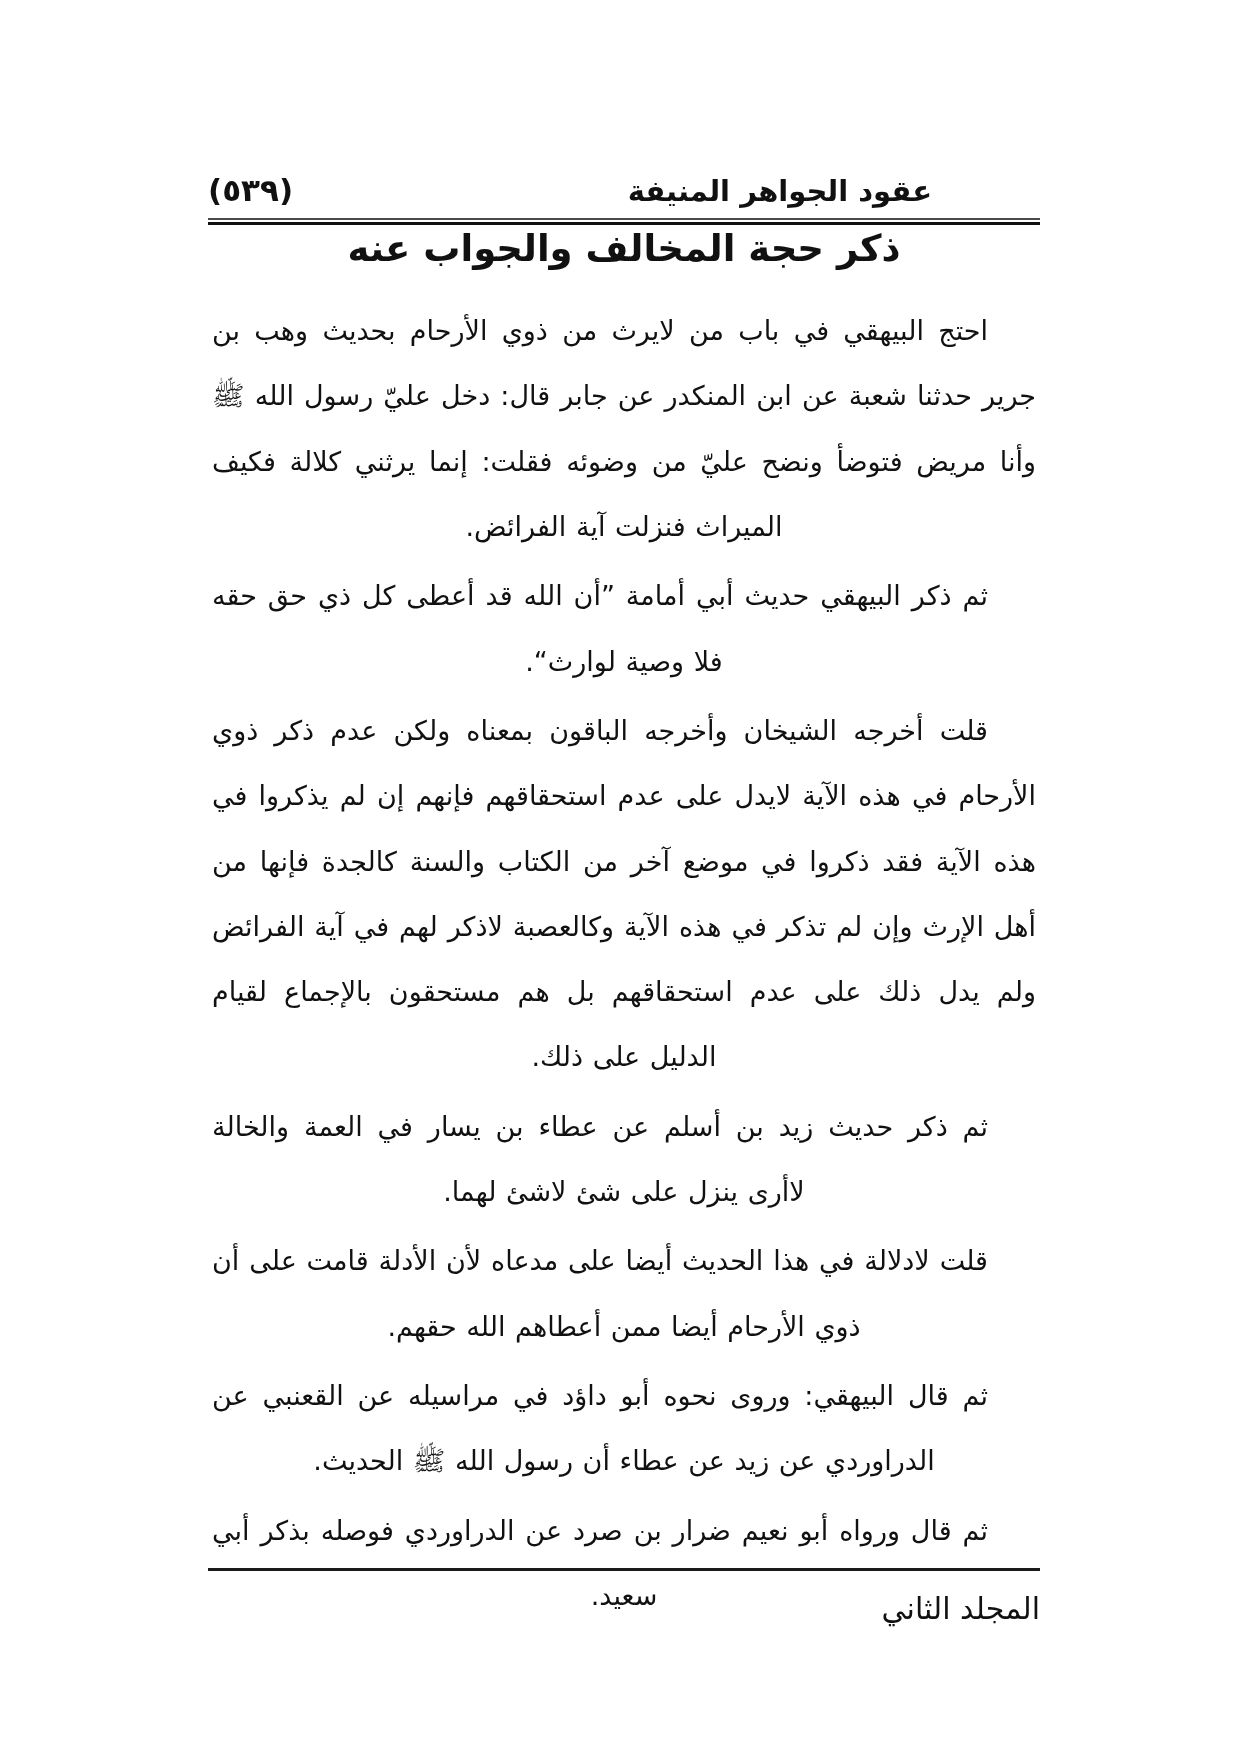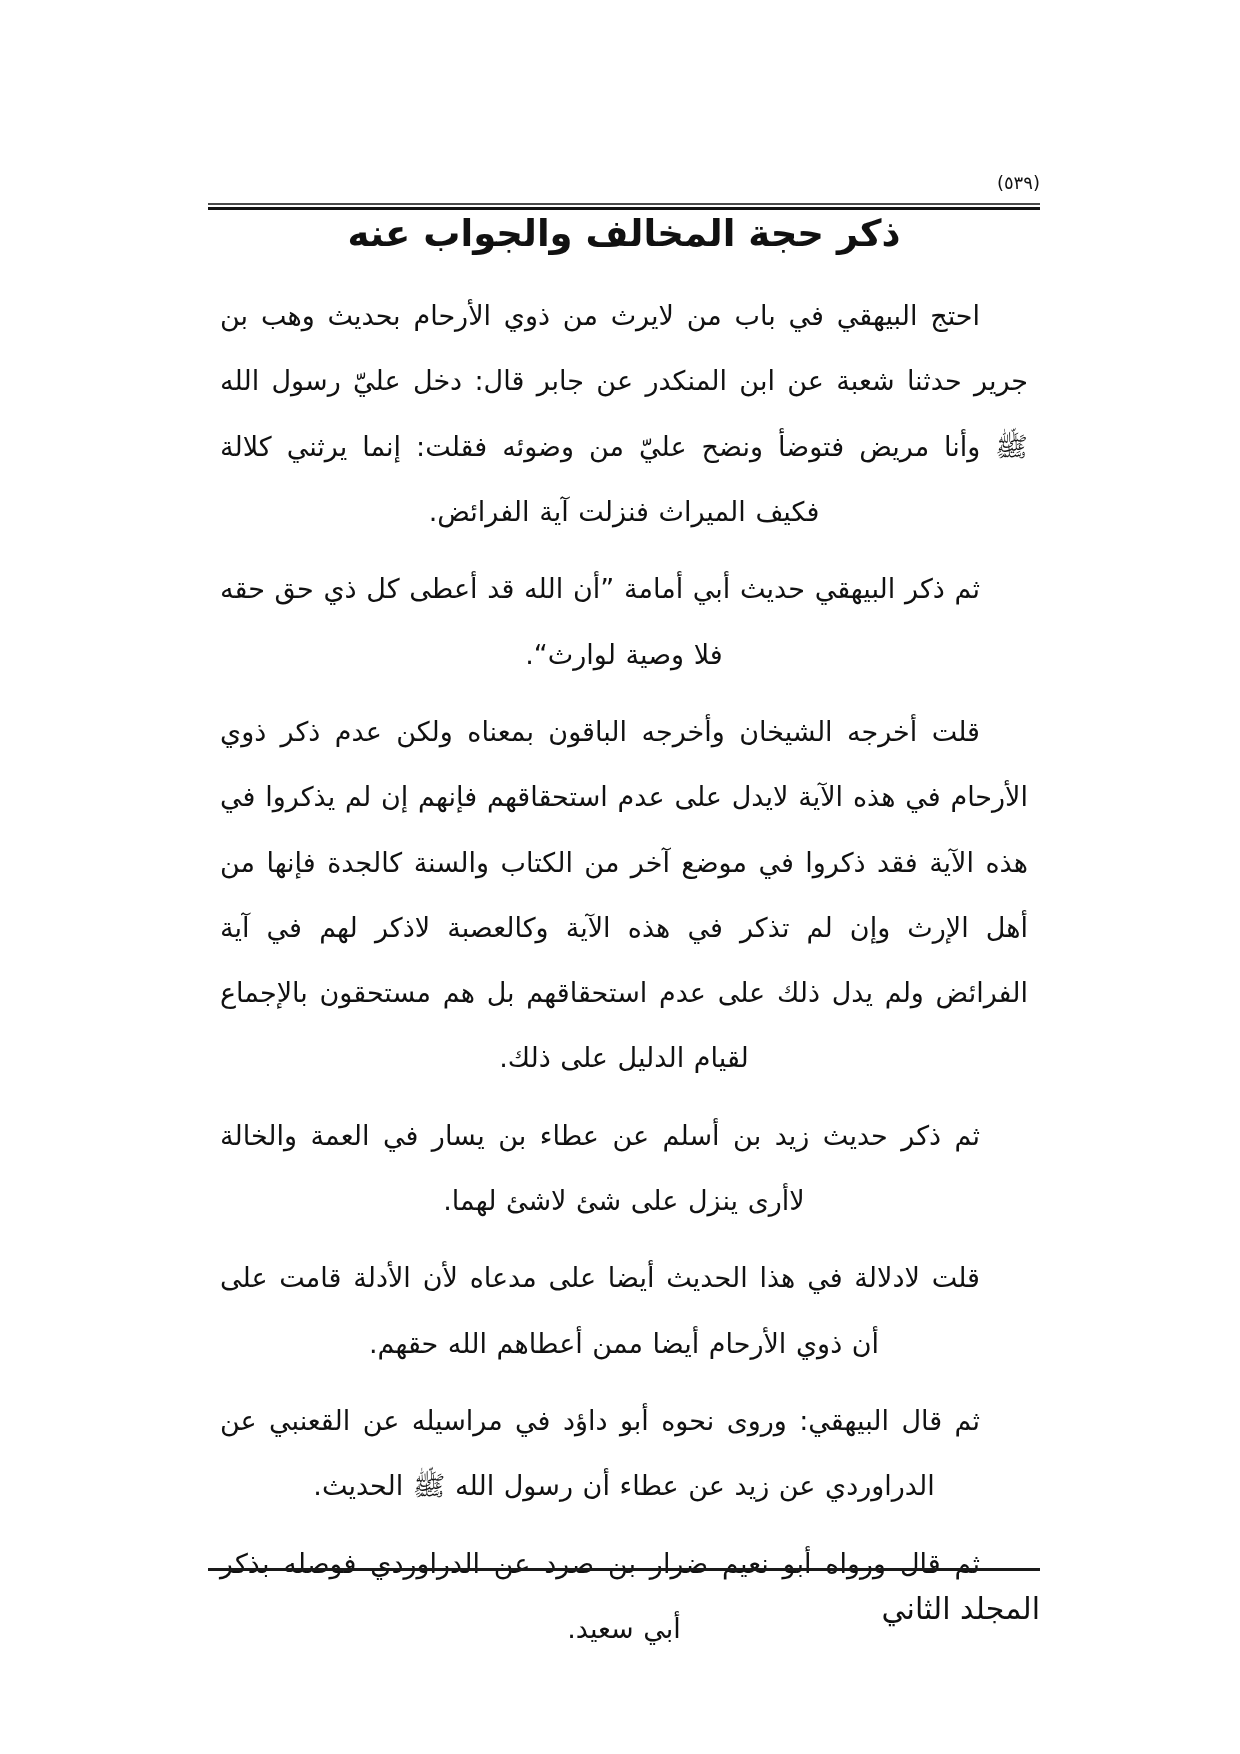--- a/index.html
+++ b/index.html
@@ -39,23 +39,24 @@
   }
   .book-title {
     font-weight: bold;
     font-size: 29px;
     letter-spacing: 0;
     padding-right: 0;
     margin-right: 108px;            
     white-space: nowrap;
   }
   .page-number {
-    font-size: 18px;
+    font-size: 31px;
     white-space: nowrap;
     direction: ltr;
+    font-weight: bold;
   }
   .double-rule {
     margin-top: 10px;
     height: 2px;
     border-top: 2px solid #4a4a4a;
     border-bottom: 3px solid #111111;
   }
   
   .section-title {
     margin-top: 0;
@@ -64,21 +65,21 @@
     font-size: 37px;
     line-height: 1.3;
   }
   
   .body-text {
     margin-top: 14px;
     font-size: 27px;
     line-height: 2.42;
   }
   .body-text p {
-    margin: 12px;
+    margin: 4px;
     text-align: justify;
     text-align-last: center;        
     text-indent: 48px;              
     word-spacing: 1px;
   }
   
   .footer {
     position: absolute;
     top: 1568px;
     right: 200px;
@@ -94,20 +95,21 @@
     font-size: 30px;
   }
 </style>
 </head>
 <body>
 
 <div class="page">
   <div class="content">
 
     <div class="header-row">
+      <div class="book-title">عقود الجواهر المنيفة</div>
       <div class="page-number">(٥٣٩)</div>
     </div>
 
     <div class="double-rule"></div>
 
     <h1 class="section-title">ذكر حجة المخالف والجواب عنه</h1>
 
     <div class="body-text">
       <p>احتج البيهقي في باب من لايرث من ذوي الأرحام بحديث وهب بن جرير حدثنا شعبة عن ابن المنكدر عن جابر قال: دخل عليّ رسول الله ﷺ وأنا مريض فتوضأ ونضح عليّ من وضوئه فقلت: إنما يرثني كلالة فكيف الميراث فنزلت آية الفرائض.</p>
       <p>ثم ذكر البيهقي حديث أبي أمامة ”أن الله قد أعطى كل ذي حق حقه فلا وصية لوارث“.</p>

